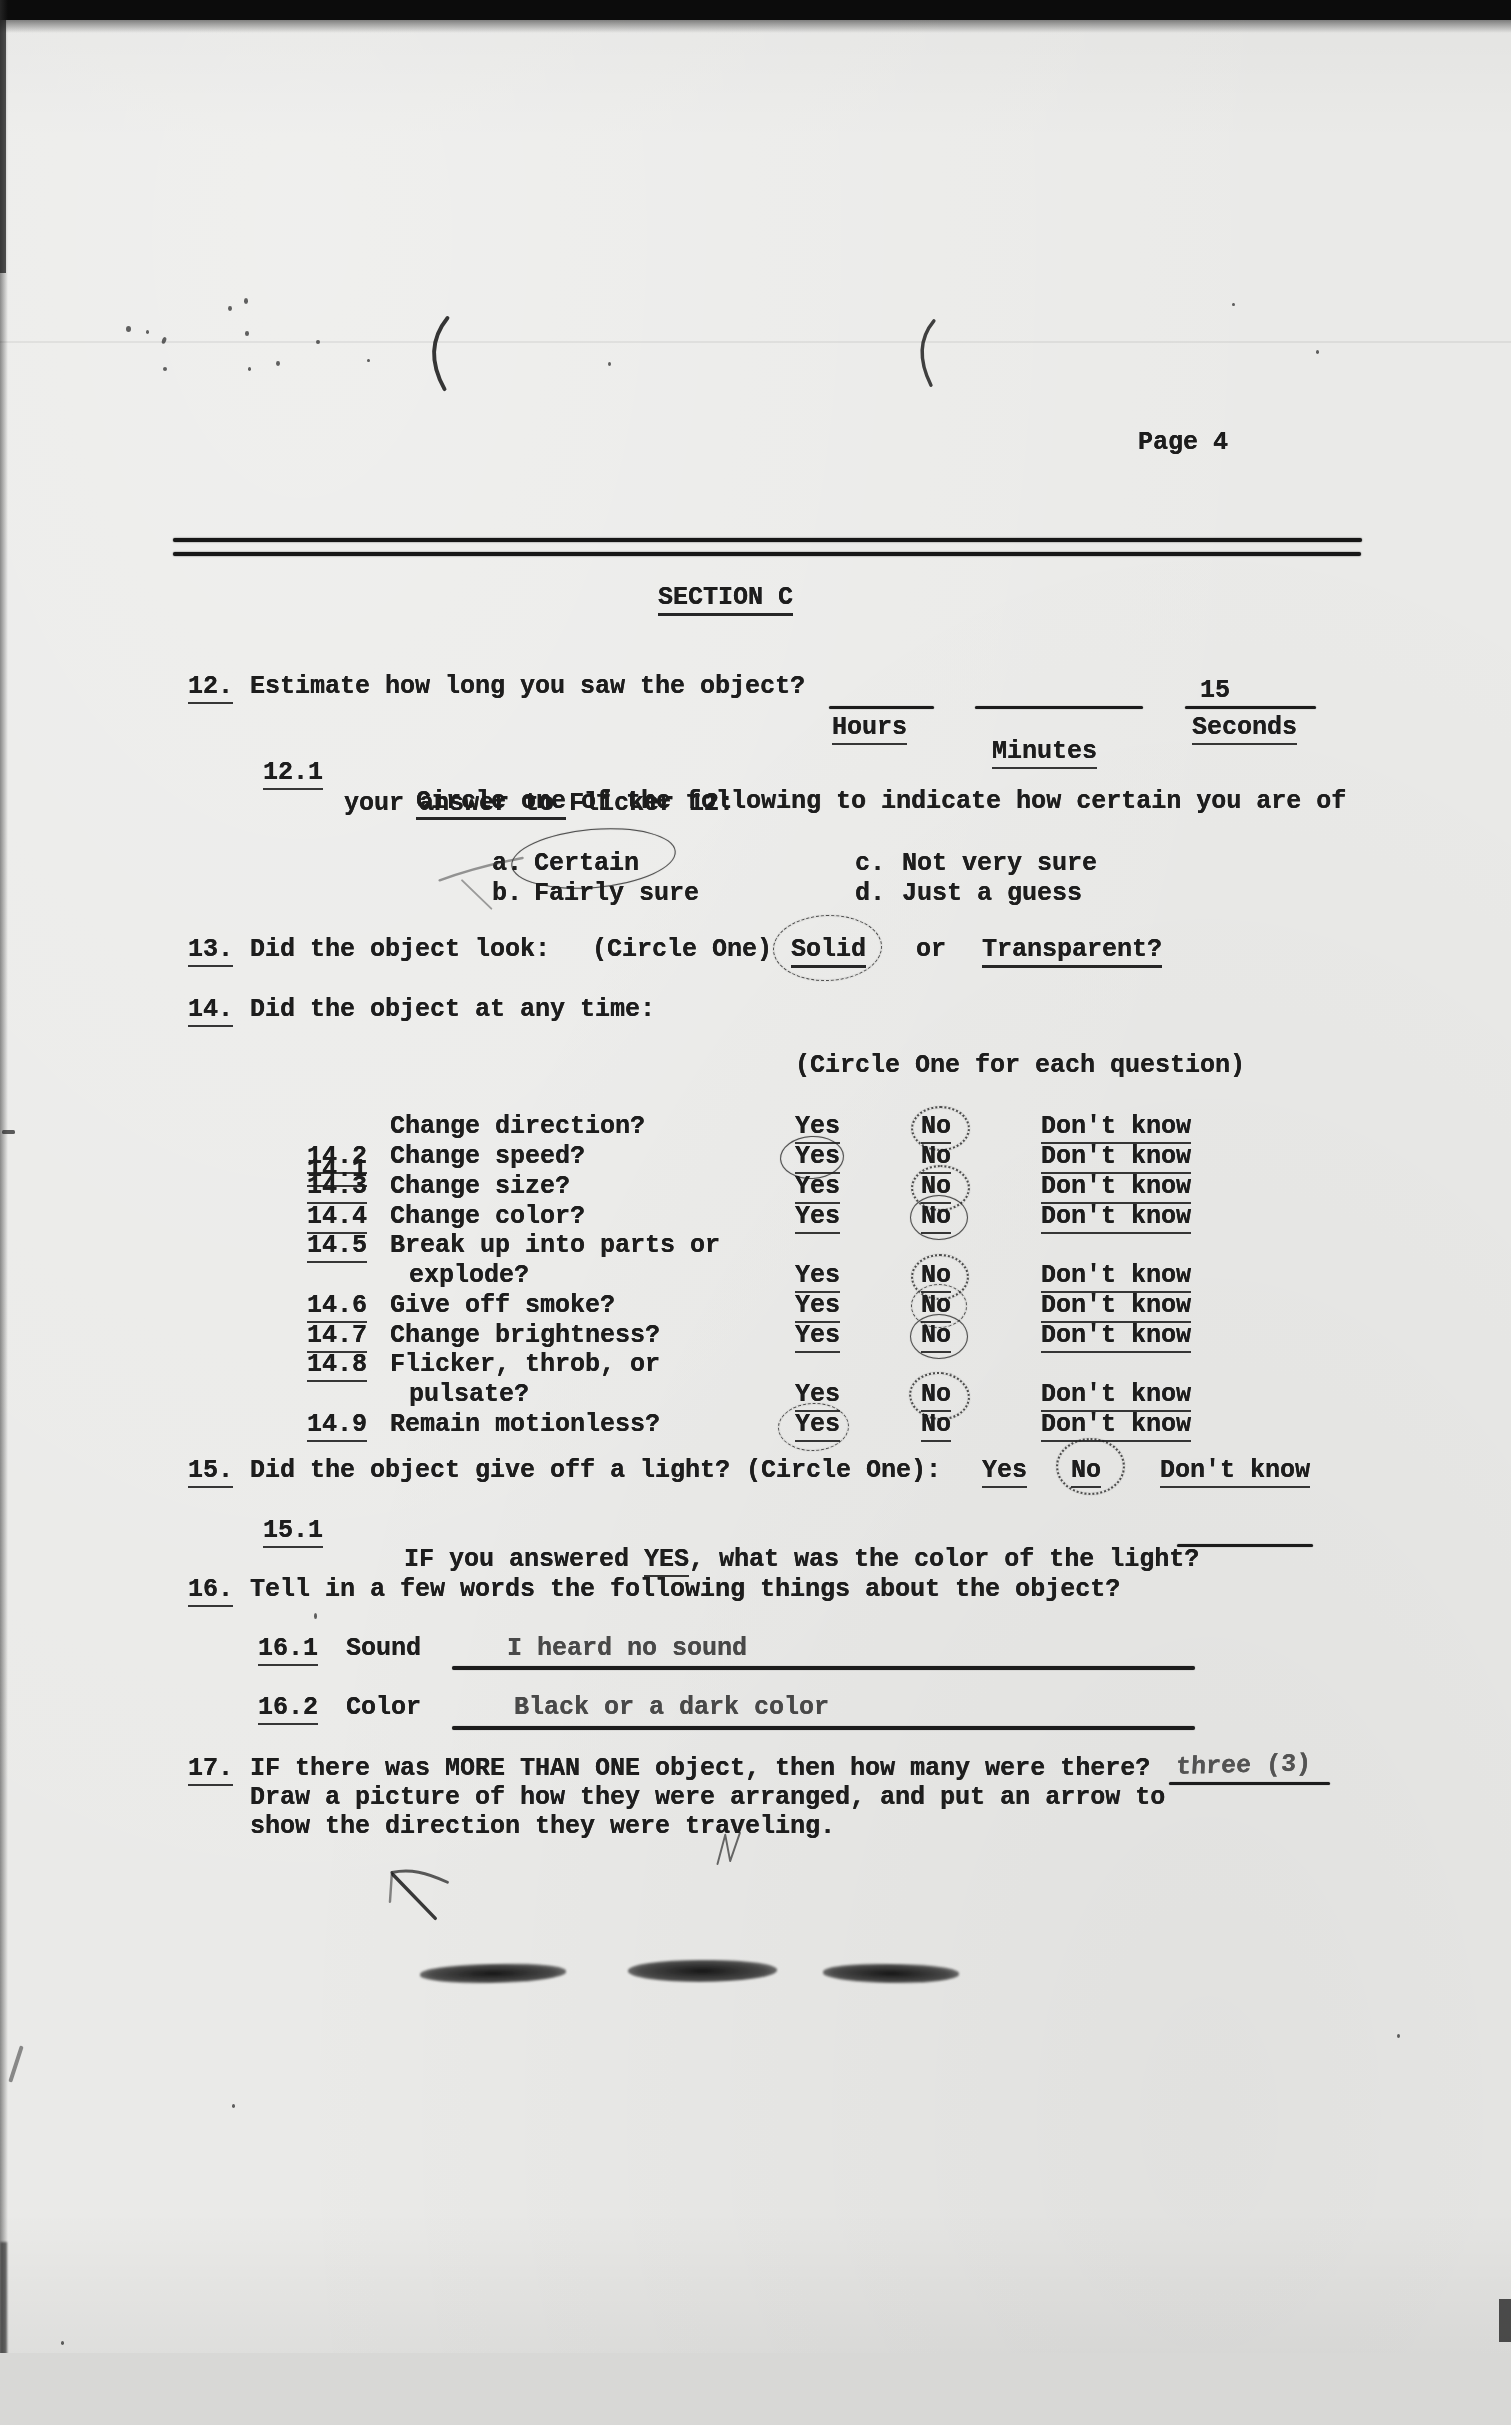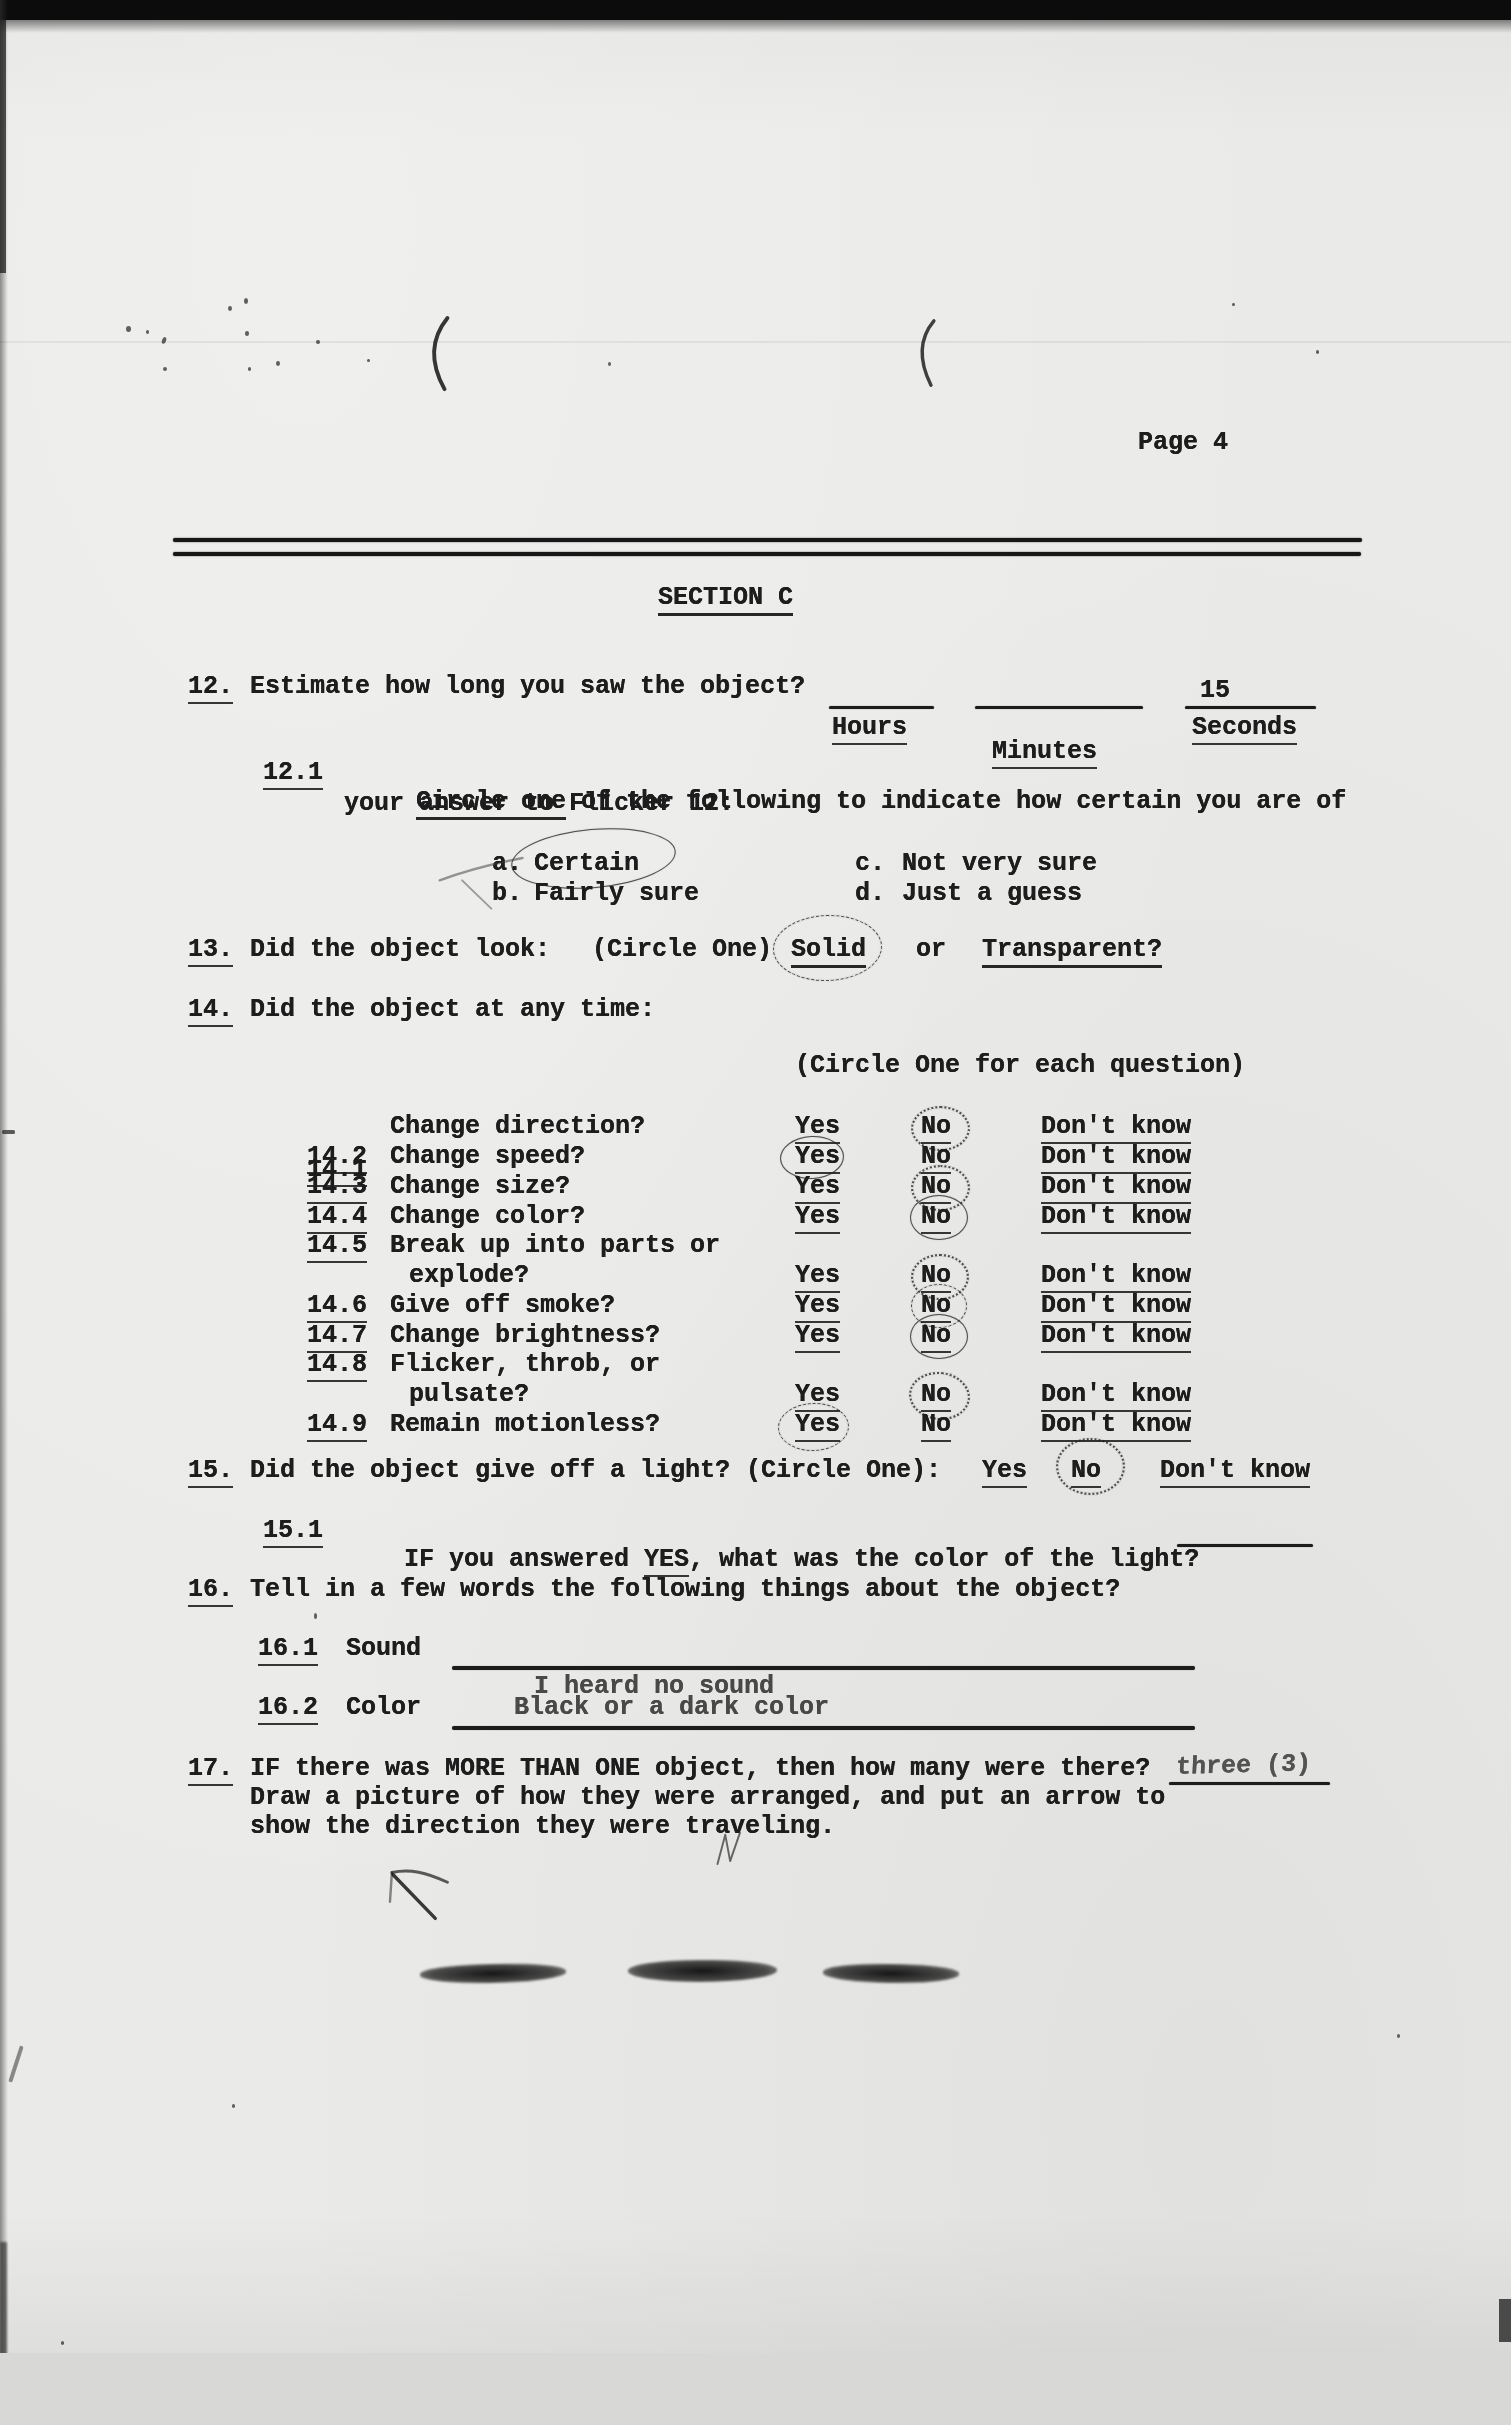--- a/index.html
+++ b/index.html
@@ -197,21 +197,21 @@
   <div class="t" style="left:344px;top:1516px;">
     <span>IF you answered </span><span class="u">YES</span><span>, what was the color of the light?</span>
   </div>
   <div class="blank" style="left:1177px;top:1544px;width:136px;"></div>
 
   <span class="t u" style="left:188px;top:1575px;">16.</span>
   <span class="t" style="left:250px;top:1575px;">Tell in a few words the following things about the object?</span>
 
   <span class="t u" style="left:258px;top:1634px;">16.1</span>
   <span class="t" style="left:346px;top:1634px;">Sound</span>
-  <span class="t faded" style="left:507px;top:1672px;margin-left:27px;">I heard no sound</span>
+  <span class="t faded" style="left:507px;top:1634px;">I heard no sound</span>
   <div class="blank" style="left:452px;top:1666px;width:743px;height:3.9px;"></div>
 
   <span class="t u" style="left:258px;top:1693px;">16.2</span>
   <span class="t" style="left:346px;top:1693px;">Color</span>
   <span class="t faded" style="left:514px;top:1693px;">Black or a dark color</span>
   <div class="blank" style="left:452px;top:1726px;width:743px;height:3.9px;"></div>
 
   <span class="t u" style="left:188px;top:1754px;">17.</span>
   <span class="t" style="left:250px;top:1754px;">IF there was MORE THAN ONE object, then how many were there?</span>
   <span class="t" style="left:1176px;top:1751px;opacity:.72;transform:rotate(-1.5deg) skewX(-4deg);">three (3)</span>

